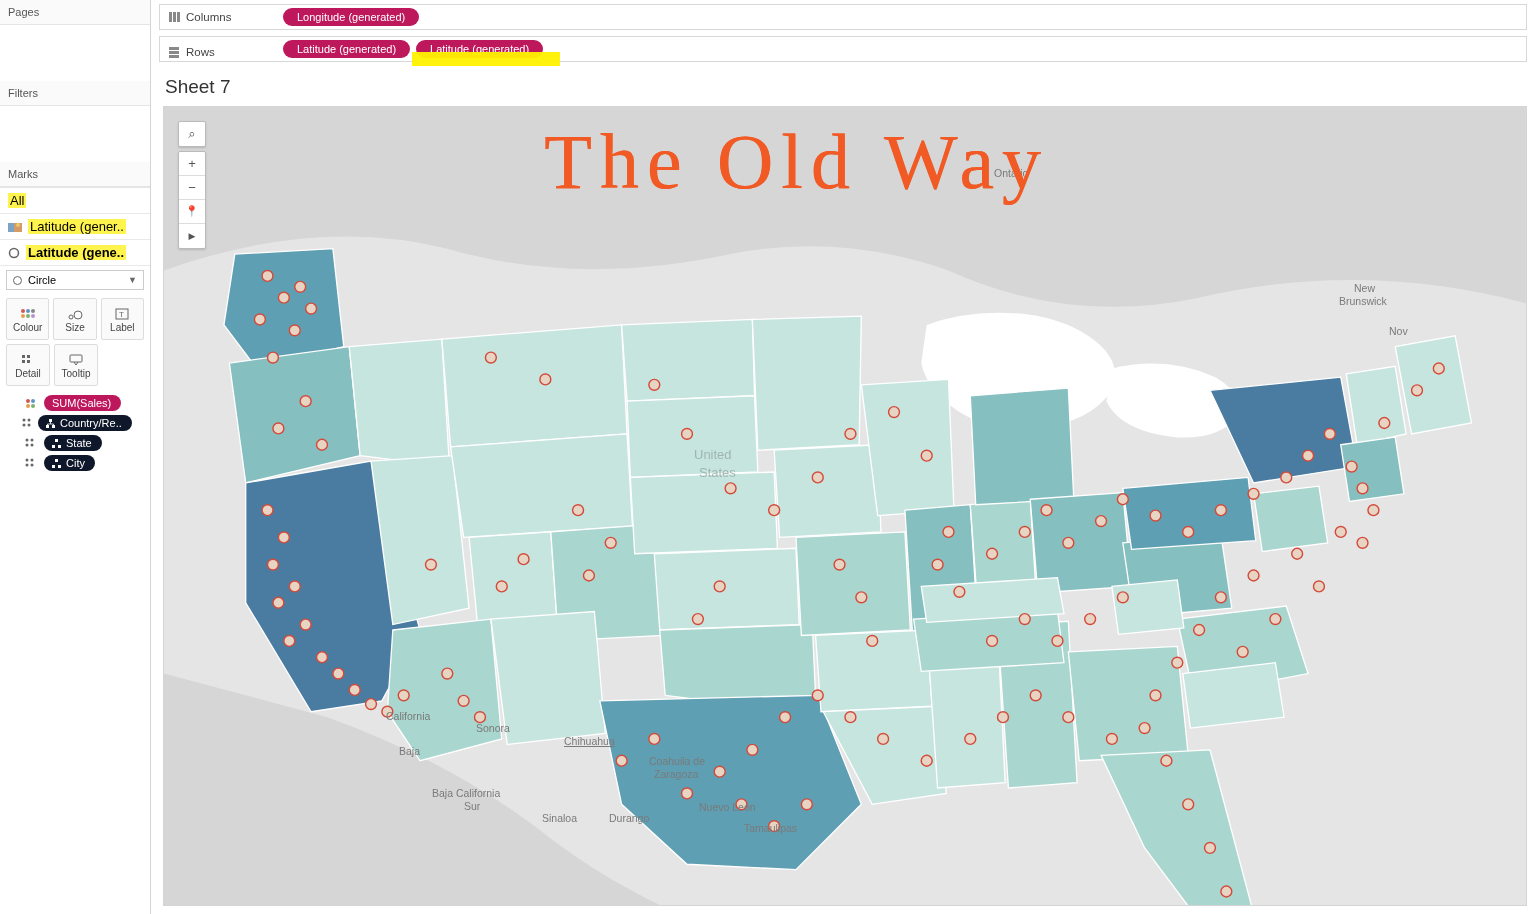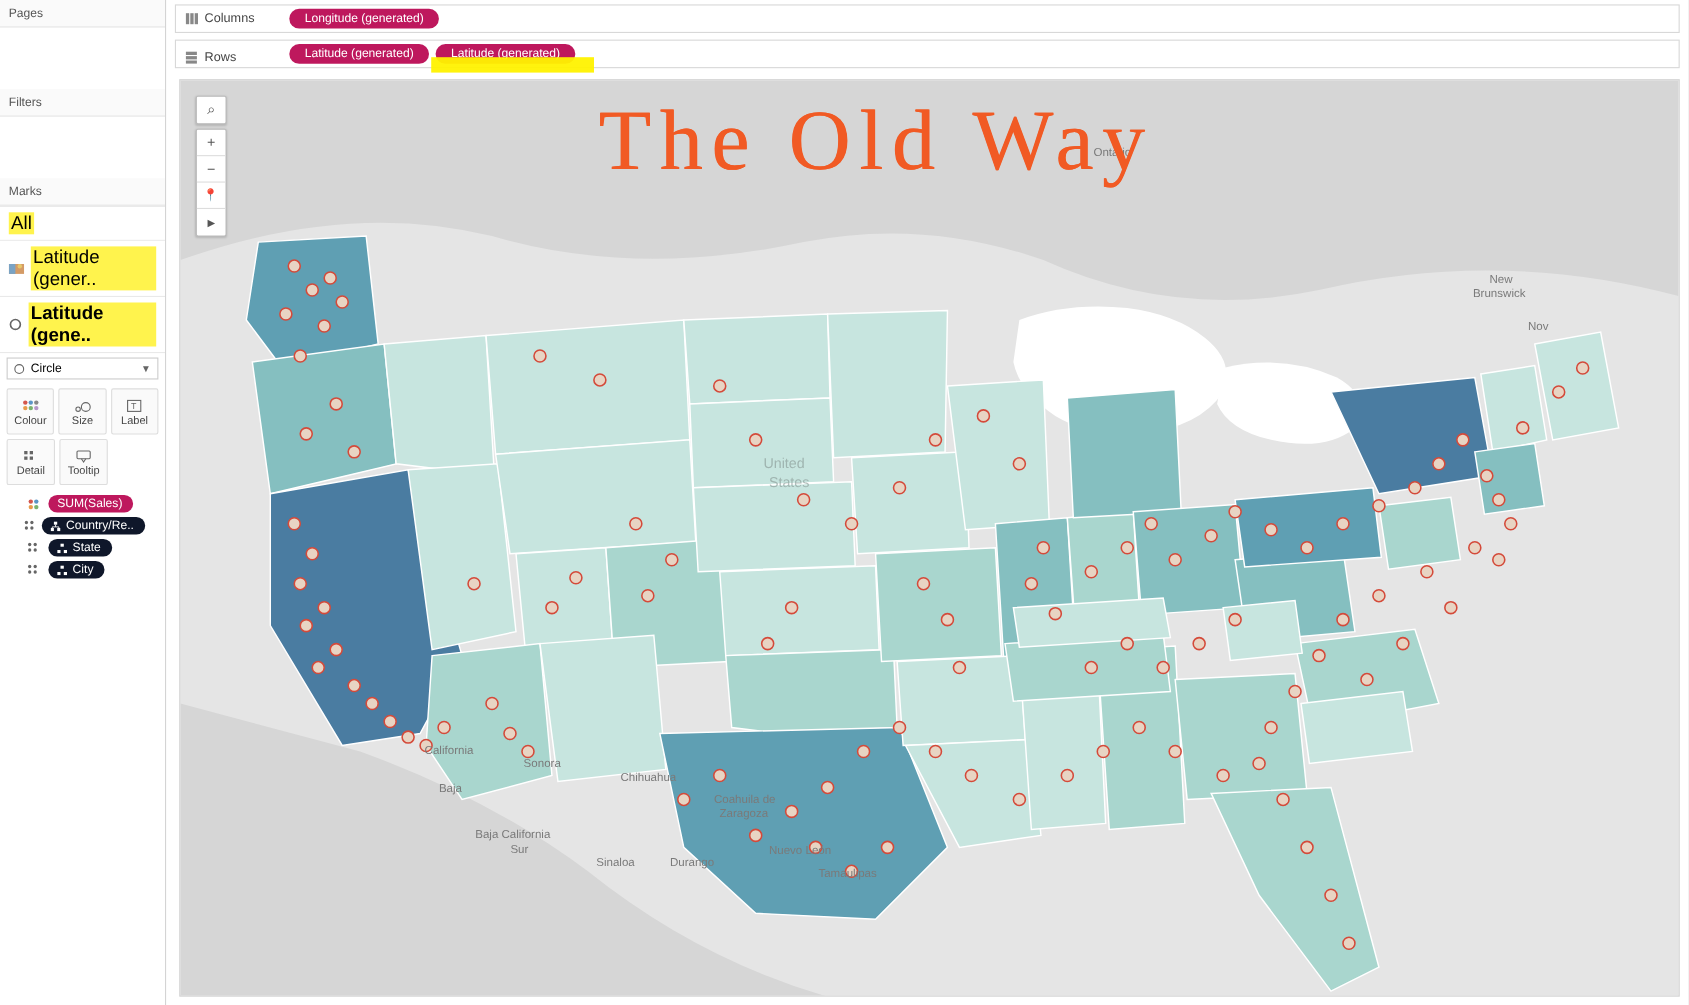--- a/index.html
+++ b/index.html
@@ -3,40 +3,40 @@
 <meta charset="utf-8">
 <style>
 * { box-sizing: border-box; margin: 0; padding: 0; font-family: 'Segoe UI', Tahoma, sans-serif; }
 body { width: 1535px; height: 914px; background: #fff; display: flex; overflow: hidden; }
 .sidebar { width: 151px; border-right: 1px solid #d4d4d4; display: flex; flex-direction: column; }
 .panel-header { font-size: 11px; color: #555; padding: 6px 8px; border-bottom: 1px solid #e5e5e5; background:#fafafa;}
 .panel-body { flex: 0 0 auto; padding: 4px; }
 .panel-pages { height:56px; }
 .panel-filters { height:56px; }
 .marks-list { border-top: 1px solid #e5e5e5; }
-.marks-row { display:flex; align-items:center; padding:5px 8px; font-size:17px; border-bottom:1px solid #e9e9e9; cursor:pointer; gap:6px; }
+.marks-row { display:flex; align-items:center; padding:5px 8px; font-size:13px; border-bottom:1px solid #e9e9e9; cursor:pointer; gap:6px; }
 .marks-row .hl { background: #fff34d; padding:0 2px; }
 .marks-row svg{flex:0 0 auto;}
 .mark-circle-select { display:flex; align-items:center; border:1px solid #ccc; margin:4px 6px; padding:3px 6px; font-size:11px; justify-content:space-between; background:#fff;}
 .mark-circle-select .left{display:flex;align-items:center;gap:6px;}
 .mark-circle-select .circ{width:9px;height:9px;border-radius:50%;border:1.3px solid #666;}
 .mark-circle-select .caret{font-size:9px;color:#666;}
 .shelf-buttons { display:flex; gap:4px; padding:4px 6px; }
 .shelf-btn { flex:1; border:1px solid #ddd; background:#fafafa; display:flex; flex-direction:column; align-items:center; justify-content:center; height:42px; font-size:10px; color:#444; cursor:pointer; border-radius:2px; }
 .shelf-btn .ico { height:16px; display:flex; align-items:center; justify-content:center; font-size:13px; }
 .shelf-btn .ico .dotset{display:grid;grid-template-columns:repeat(3,4px);gap:1px;}
 .shelf-btn .ico .dotset span{width:4px;height:4px;border-radius:50%;}
 .pill-row { display:flex; align-items:center; gap:6px; padding:2px 6px; }
 .pill-row .icon-col{width:16px;display:flex;justify-content:center;}
 .pill { display:inline-flex; align-items:center; gap:5px; border-radius:10px; padding:2px 10px 2px 8px; font-size:11px; color:#fff; white-space:nowrap; }
 .pill-green { background:#be185d; }
 .pill-blue { background:#0f172a; }
 .main { flex:1; display:flex; flex-direction:column; }
 .shelf-area { padding:4px 8px; }
-.shelf { display:flex; align-items:center; gap:0; border:1px solid #d8d8d8; border-radius:0; padding:3px 8px; margin-bottom:6px; background:#fff;}
+.shelf { display:flex; align-items:center; gap:20px; border:1px solid #d8d8d8; border-radius:0; padding:3px 8px; margin-bottom:6px; background:#fff;}
 .shelf-label { display:flex; align-items:center; gap:6px; font-size:11.5px; color:#444; width:95px; }
 .shelf .pill { padding:3px 14px; border-radius:11px; font-size:11px; }
 .shelf .hlbar { position:absolute; width:150px; height:16px; background:#fff34d; opacity:0.95; z-index:-1; }
 .rows-wrap{position:relative;display:inline-flex;gap:6px;}
 .rows-wrap .hlbar{position:absolute;bottom:-8px;left:129px;width:148px;height:14px;background:#fff200; z-index:3;}
 .sheet-title { font-size:19px; font-weight:300; color:#333; padding:4px 14px 8px; }
 .viz { flex:1; margin:0 8px 8px 12px; border:1px solid #d4d4d4; position:relative; background:#eaeaea; overflow:hidden; }
 .map-ctrl { position:absolute; top:14px; left:14px; z-index:20; display:flex; flex-direction:column; gap:4px; }
 .map-btn-group { background:#fff; border:1px solid #bbb; border-radius:2px; display:flex; flex-direction:column; box-shadow:0 1px 2px rgba(0,0,0,0.15);}
 .map-btn { width:26px; height:24px; display:flex; align-items:center; justify-content:center; font-size:13px; color:#555; cursor:pointer; border-bottom:1px solid #ddd;}
@@ -239,20 +239,21 @@
         <span>Rows</span>
       </span>
       <span class="rows-wrap">
         <span class="pill pill-green">Latitude (generated)</span>
         <span class="pill pill-green">Latitude (generated)</span>
         <span class="hlbar"></span>
       </span>
     </div>
   </div>
 
+  <div class="sheet-title">Sheet 7</div>
 
   <div class="viz">
     <div class="map-ctrl">
       <div class="map-btn-group">
           <div class="map-btn">
             <span>⌕</span>
           </div>
         </div>
       <div class="map-btn-group">
         <div class="map-btn">
@@ -445,21 +446,21 @@
     <div class="us-label" style="top:340px;left:530px;">United</div>
     <div class="us-label" style="top:358px;left:535px;">States</div>
 
     <div class="mex-label" style="top:60px;left:830px;">Ontario</div>
     <div class="mex-label" style="top:175px;left:1190px;">New</div>
     <div class="mex-label" style="top:188px;left:1175px;">Brunswick</div>
     <div class="mex-label" style="top:218px;left:1225px;">Nov</div>
     <div class="mex-label" style="top:590px;left:235px;margin-top:48px;">Baja</div>
     <div class="mex-label" style="top:603px;left:222px;">California</div>
     <div class="mex-label" style="top:615px;left:312px;">Sonora</div>
-    <div class="mex-label" style="top:628px;left:400px;">Chihuahua</div>
+    <div class="mex-label" style="top:628px;left:400px;text-decoration:underline;">Chihuahua</div>
     <div class="mex-label" style="top:648px;left:485px;">Coahuila de</div>
     <div class="mex-label" style="top:661px;left:490px;">Zaragoza</div>
     <div class="mex-label" style="top:680px;left:268px;">Baja California</div>
     <div class="mex-label" style="top:693px;left:300px;">Sur</div>
     <div class="mex-label" style="top:705px;left:378px;">Sinaloa</div>
     <div class="mex-label" style="top:705px;left:445px;">Durango</div>
     <div class="mex-label" style="top:694px;left:535px;">Nuevo León</div>
     <div class="mex-label" style="top:715px;left:580px;">Tamaulipas</div>
   </div>
 </div>

